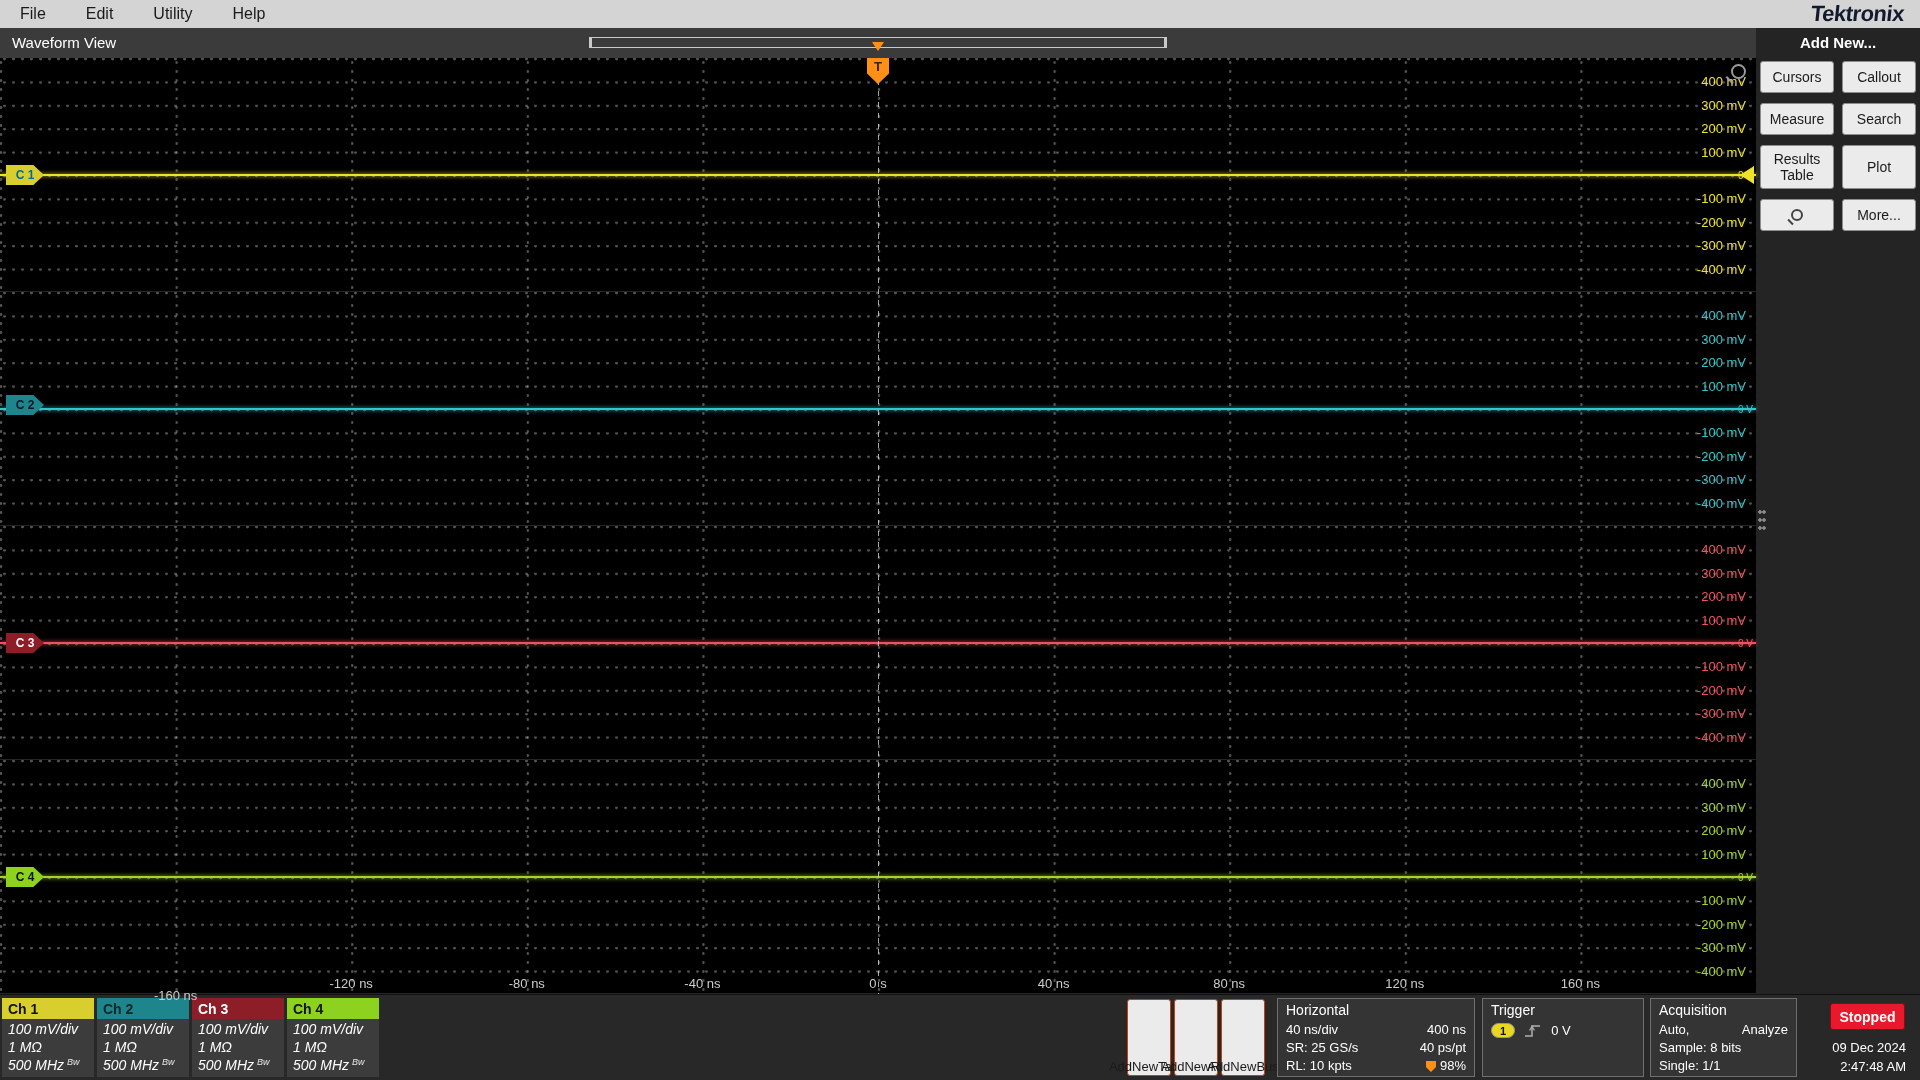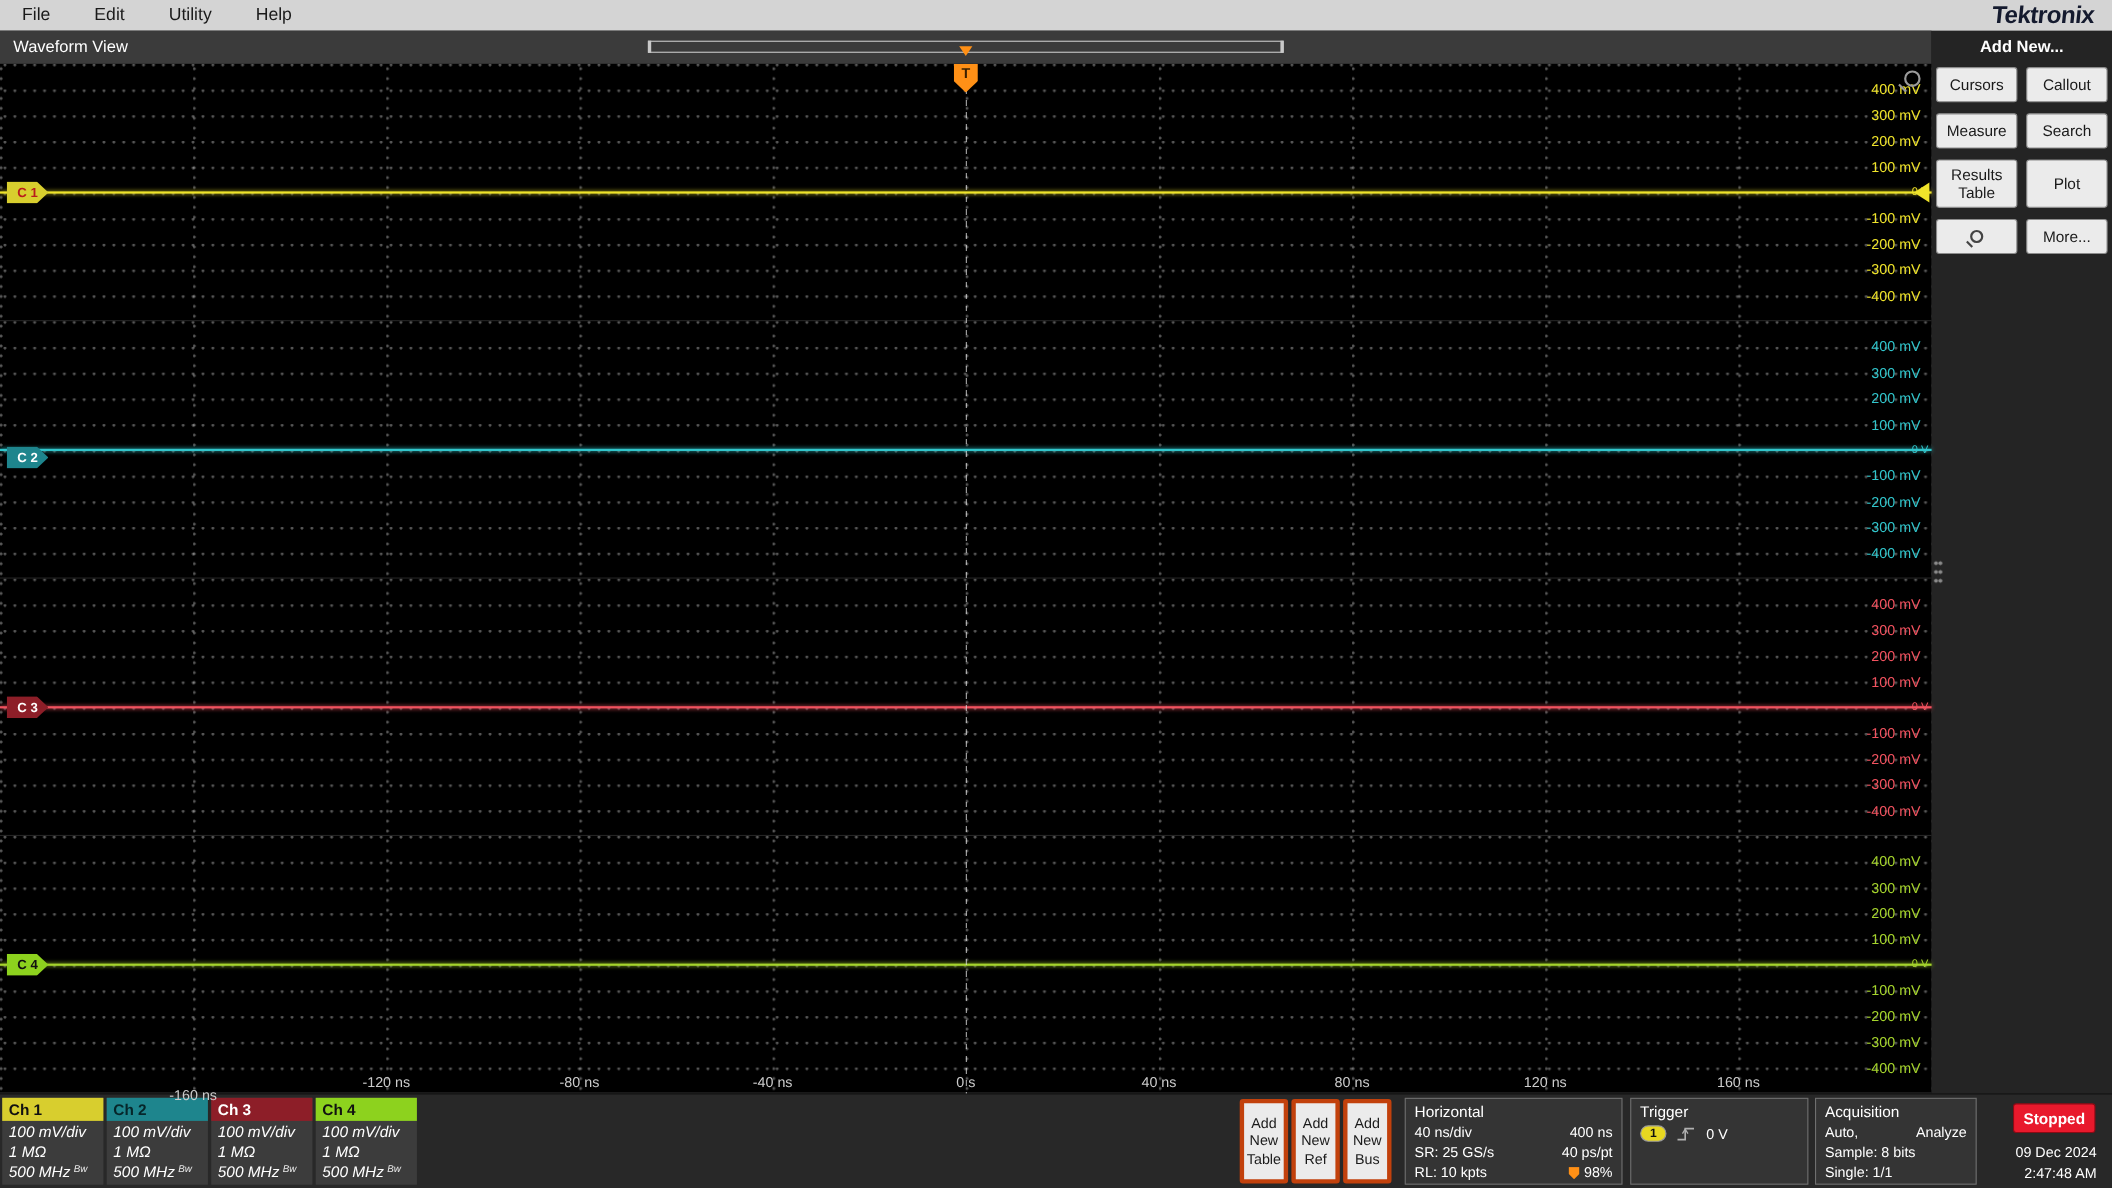--- a/index.html
+++ b/index.html
@@ -74,22 +74,22 @@
   
   .bottombar { height:86px; background:#282828; position:relative; border-top:1px solid #101010; }
   .ch-cards { position:absolute; left:2px; top:3px; display:flex; gap:3px; }
   .ch-card { width:92px; height:79px; background:#3c3c3c; cursor:pointer; }
   .ch-head { height:21px; font-size:14px; font-weight:bold; padding-left:6px;
     display:flex; align-items:center; }
   .ch-line { color:#ffffff; font-size:14px; padding-left:6px; margin-top:2px; white-space:nowrap;font-style:italic; }
   .bw { font-size:9px; vertical-align:5px; margin-left:3px; color:#e8e8e8; }
 
   .add-group { position:absolute; left:1127px; top:4px; display:flex; gap:3px; }
-  .add-btn { width:44px; height:77px; background:#ebebeb; border:4px solid #c2410c; border-radius:3px;
-    font-size:13px; color:#1a1a1a; display:flex; flex-direction:column; align-items:center;
+  .add-btn { width:44px; height:77px; background:#ebebeb; border:1px solid #c2410c; border-radius:3px;
+    font-size:13px; color:#1a1a1a; display:flex; flex-direction:row; align-items:flex-end;
     justify-content:center; line-height:1.25; cursor:pointer; font-family:"Liberation Sans", sans-serif; }
 
   .panel { position:absolute; top:3px; height:79px; background:#343434; border:1px solid #6f6f6f;
     color:#ffffff; padding:3px 8px 0; cursor:pointer; }
   .panel-title { font-size:14px; margin-bottom:3px; }
   .prow { display:flex; justify-content:space-between; font-size:13px; line-height:1.4; }
   .h-panel { left:1277px; width:198px; }
   .t-panel { left:1482px; width:162px; }
   .a-panel { left:1650px; width:147px; }
   .with-icon { display:flex; align-items:center; gap:4px; }
@@ -130,35 +130,35 @@
           <div class="ytick" style="top: 23.4px; color: rgb(239, 227, 42);">400 mV</div>
           <div class="ytick" style="top: 46.8px; color: rgb(239, 227, 42);">300 mV</div>
           <div class="ytick" style="top: 70.2px; color: rgb(239, 227, 42);">200 mV</div>
           <div class="ytick" style="top: 93.6px; color: rgb(239, 227, 42);">100 mV</div>
           <div class="ytick zero" style="top: 117px; color: rgb(239, 227, 42);">0 V</div>
           <div class="ytick" style="top: 140.4px; color: rgb(239, 227, 42);">-100 mV</div>
           <div class="ytick" style="top: 163.8px; color: rgb(239, 227, 42);">-200 mV</div>
           <div class="ytick" style="top: 187.2px; color: rgb(239, 227, 42);">-300 mV</div>
           <div class="ytick" style="top: 210.6px; color: rgb(239, 227, 42);">-400 mV</div>
           <div class="trace" style="background: rgb(239, 227, 42); box-shadow: rgb(239, 227, 42) 0px 0px 4px; top: 116px;"></div>
-          <div class="ch-flag" style="background: rgb(216, 206, 46); color: #b91c1c; top: 107px;">C 1</div>
+          <div class="ch-flag" style="background: rgb(216, 206, 46); color: #0369a1; top: 107px;">C 1</div>
           <div class="trig-arrow" style="border-right-color: rgb(239, 227, 42);"></div>
         </div>
         <div class="slice">
           <div class="ytick" style="top: 23.4px; color: rgb(49, 198, 204);">400 mV</div>
           <div class="ytick" style="top: 46.8px; color: rgb(49, 198, 204);">300 mV</div>
           <div class="ytick" style="top: 70.2px; color: rgb(49, 198, 204);">200 mV</div>
           <div class="ytick" style="top: 93.6px; color: rgb(49, 198, 204);">100 mV</div>
           <div class="ytick zero" style="top: 117px; color: rgb(49, 198, 204);">0 V</div>
           <div class="ytick" style="top: 140.4px; color: rgb(49, 198, 204);">-100 mV</div>
           <div class="ytick" style="top: 163.8px; color: rgb(49, 198, 204);">-200 mV</div>
           <div class="ytick" style="top: 187.2px; color: rgb(49, 198, 204);">-300 mV</div>
           <div class="ytick" style="top: 210.6px; color: rgb(49, 198, 204);">-400 mV</div>
           <div class="trace" style="background: rgb(49, 198, 204); box-shadow: rgb(49, 198, 204) 0px 0px 4px; top: 116px;"></div>
-          <div class="ch-flag" style="background: rgb(30, 133, 141); color: #ffffff; top: 114px;">C 2</div>
+          <div class="ch-flag" style="background: rgb(30, 133, 141); color: #0f172a; top: 103px;">C 2</div>
         </div>
         <div class="slice">
           <div class="ytick" style="top: 23.4px; color: rgb(242, 82, 95);">400 mV</div>
           <div class="ytick" style="top: 46.8px; color: rgb(242, 82, 95);">300 mV</div>
           <div class="ytick" style="top: 70.2px; color: rgb(242, 82, 95);">200 mV</div>
           <div class="ytick" style="top: 93.6px; color: rgb(242, 82, 95);">100 mV</div>
           <div class="ytick zero" style="top: 117px; color: rgb(242, 82, 95);">0 V</div>
           <div class="ytick" style="top: 140.4px; color: rgb(242, 82, 95);">-100 mV</div>
           <div class="ytick" style="top: 163.8px; color: rgb(242, 82, 95);">-200 mV</div>
           <div class="ytick" style="top: 187.2px; color: rgb(242, 82, 95);">-300 mV</div>

